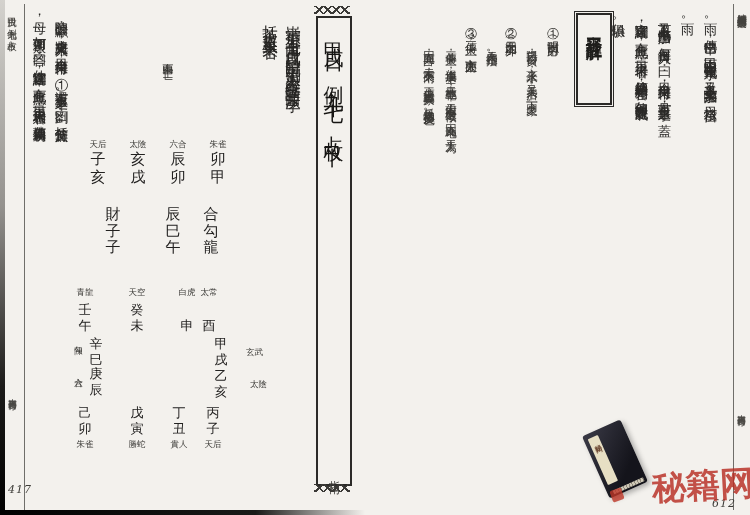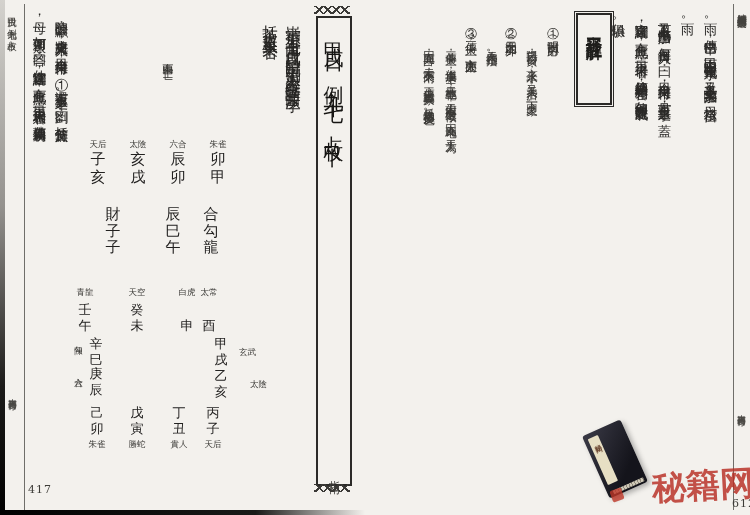--- a/index.html
+++ b/index.html
@@ -6,21 +6,21 @@
   .scan{position:relative;width:750px;height:515px;background:#f3f1ed;overflow:hidden;
         font-family:"DejaVu Serif","Liberation Serif",serif;color:#2e2d2b;}
   .v{position:absolute;writing-mode:vertical-rl;text-orientation:mixed;}
   .col{font-size:13.5px;line-height:22px;letter-spacing:1px;height:580px;color:#2a2927;}
   .icol{font-size:15.5px;line-height:23px;letter-spacing:3px;height:580px;color:#262523;}
   .ccol{font-size:13.5px;line-height:21px;letter-spacing:0.8px;height:580px;color:#2a2927;}
   .nhead{font-size:12px;line-height:19px;letter-spacing:1px;height:320px;color:#33322f;}
   .nbody{font-size:11.5px;line-height:18px;letter-spacing:1px;height:560px;color:#3a3936;}
   .etitle{font-size:9.5px;line-height:13px;letter-spacing:0.5px;height:220px;color:#44433f;}
   .printer{font-size:8.5px;line-height:12px;letter-spacing:0.5px;height:110px;color:#4a4945;}
-  .pagenum{position:absolute;font-size:11px;color:#3d3c38;letter-spacing:1px;margin-left:20px;}
+  .pagenum{position:absolute;font-size:11px;font-style:italic;color:#3d3c38;letter-spacing:1px;}
   .rule{position:absolute;width:1px;background:#6f6e6a;}
   .annot{position:absolute;left:576px;top:13px;width:32px;height:88px;border:2px solid #2b2a28;
          outline:1px solid #2b2a28;outline-offset:1px;background:#f3f1ed;}
   .annot-title{left:50%;top:7px;transform:translateX(-50%);font-size:16px;letter-spacing:3px;
                font-weight:bold;height:80px;line-height:20px;color:#1e1d1b;}
   .tzig{position:absolute;width:36px;height:8px;
         background:repeating-linear-gradient(-45deg,#3a3936 0 1.5px,transparent 1.5px 6px),
                    repeating-linear-gradient(45deg,#3a3936 0 1.5px,transparent 1.5px 6px);}
   .tbox{position:absolute;left:316px;top:16px;width:32px;height:466px;border:2px solid #2b2a28;}
   .tb-title{left:50%;top:8px;transform:translateX(-50%);font-size:20px;letter-spacing:6px;
@@ -146,30 +146,30 @@
       </div>
   </div>
   <div class="pgroup" style="left:196px">
     <div class="pgen">太常</div>
     <div class="pcell">
         <span class="pchars">酉</span>
       </div>
   </div>
 
   <span class="pchars abs" style="left:213px;top:336px">甲戌</span>
-  <div class="genh" style="left:239px;top:347px">玄武</div>
+  <div class="genh" style="left:246px;top:347px">玄武</div>
   <span class="pchars abs" style="left:213px;top:368px">乙亥</span>
   <div class="genh" style="left:250px;top:379px">太陰</div>
 
   <span class="pchars abs" style="left:88px;top:336px">辛巳</span>
   <div class="genv" style="left:74px;top:339px">勾陳</div>
   <span class="pchars abs" style="left:88px;top:366px">庚辰</span>
   <div class="genv" style="left:74px;top:371px">六合</div>
 
-  <div class="bgroup" style="left:84px">
+  <div class="bgroup" style="left:72px">
     <div class="pcell2">
         <span class="pchars">己卯</span>
       </div>
     <div class="pgen">朱雀</div>
   </div>
   <div class="bgroup" style="left:124px">
     <div class="pcell2">
         <span class="pchars">戊寅</span>
       </div>
     <div class="pgen">螣蛇</div>

